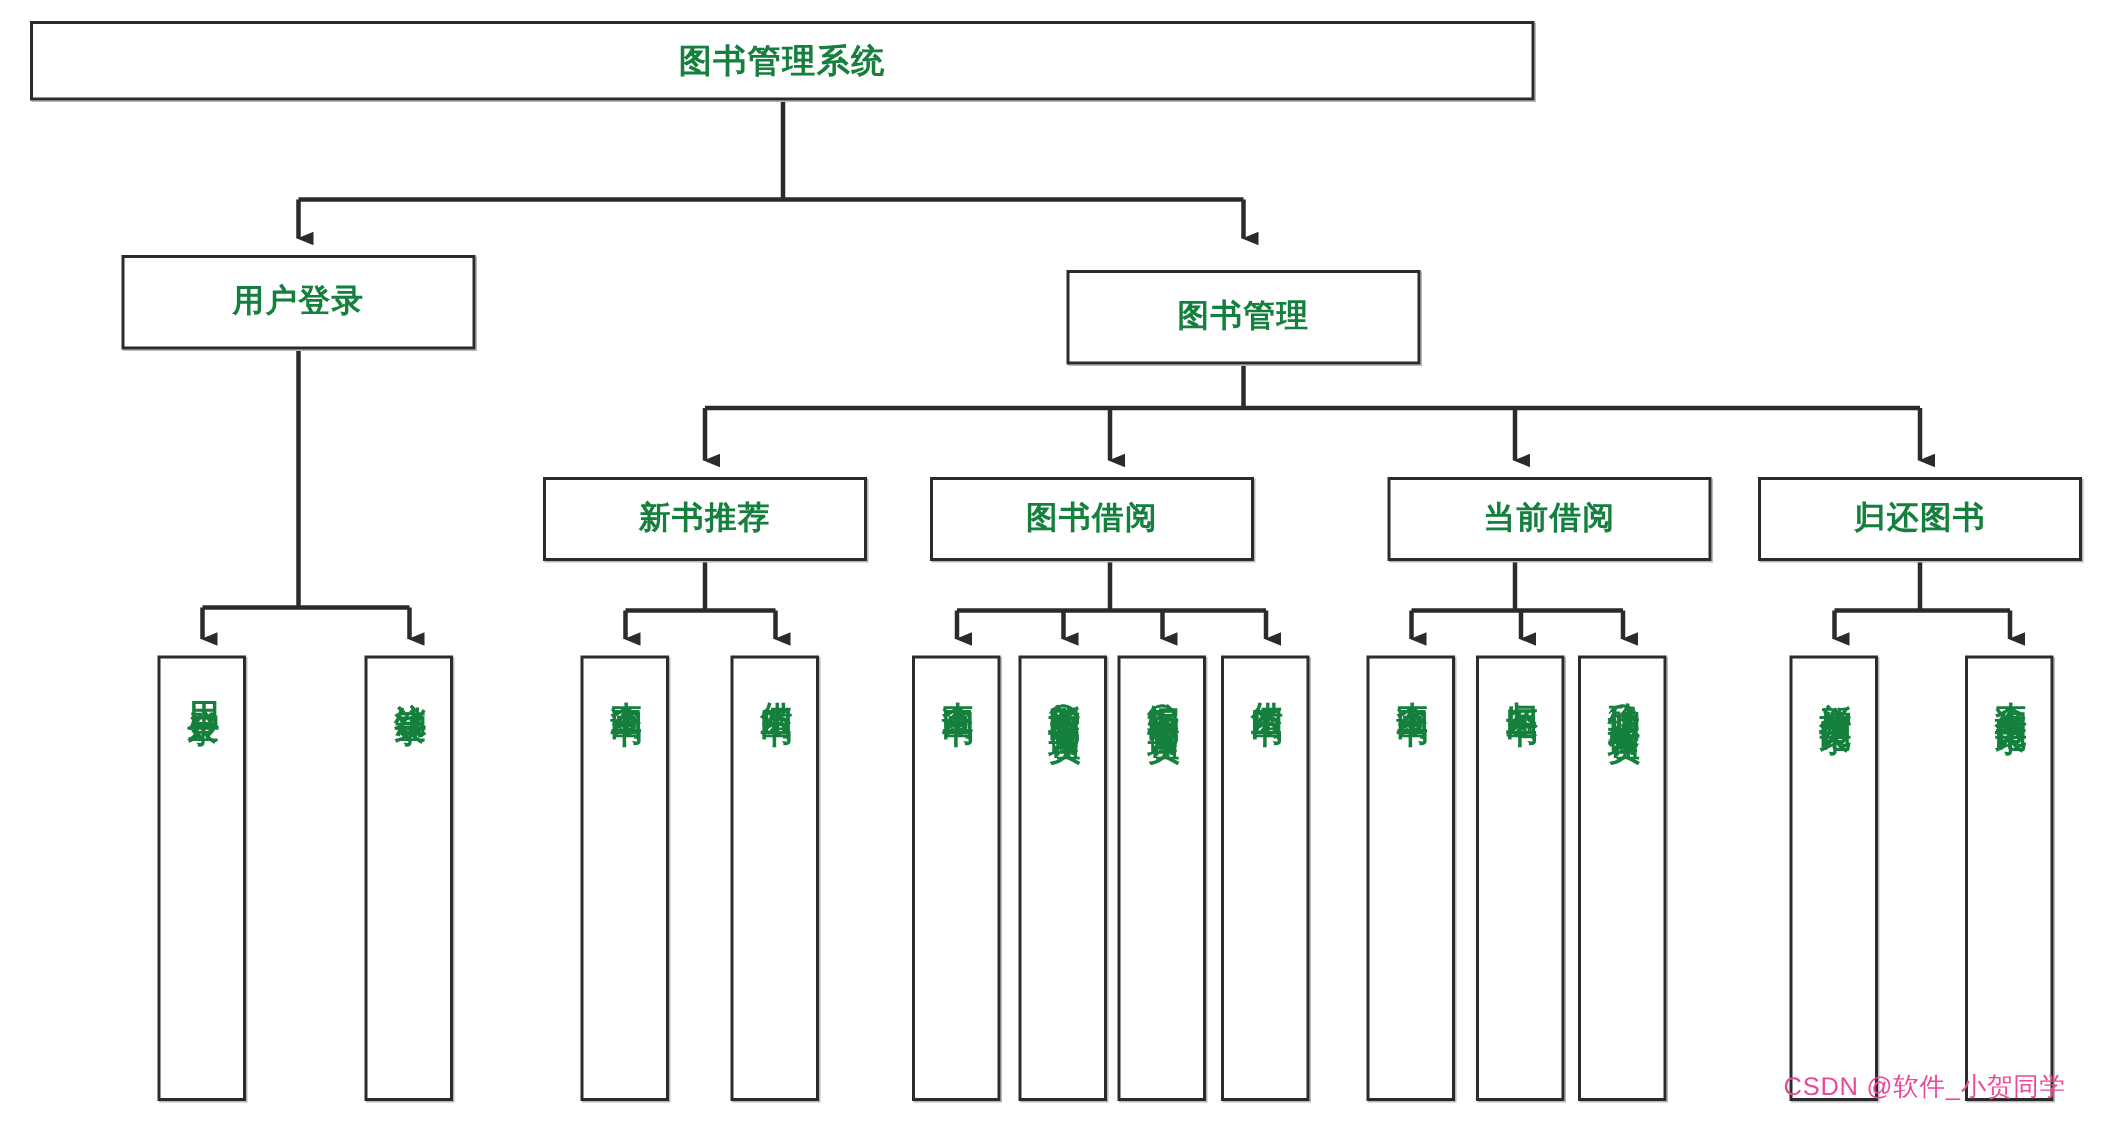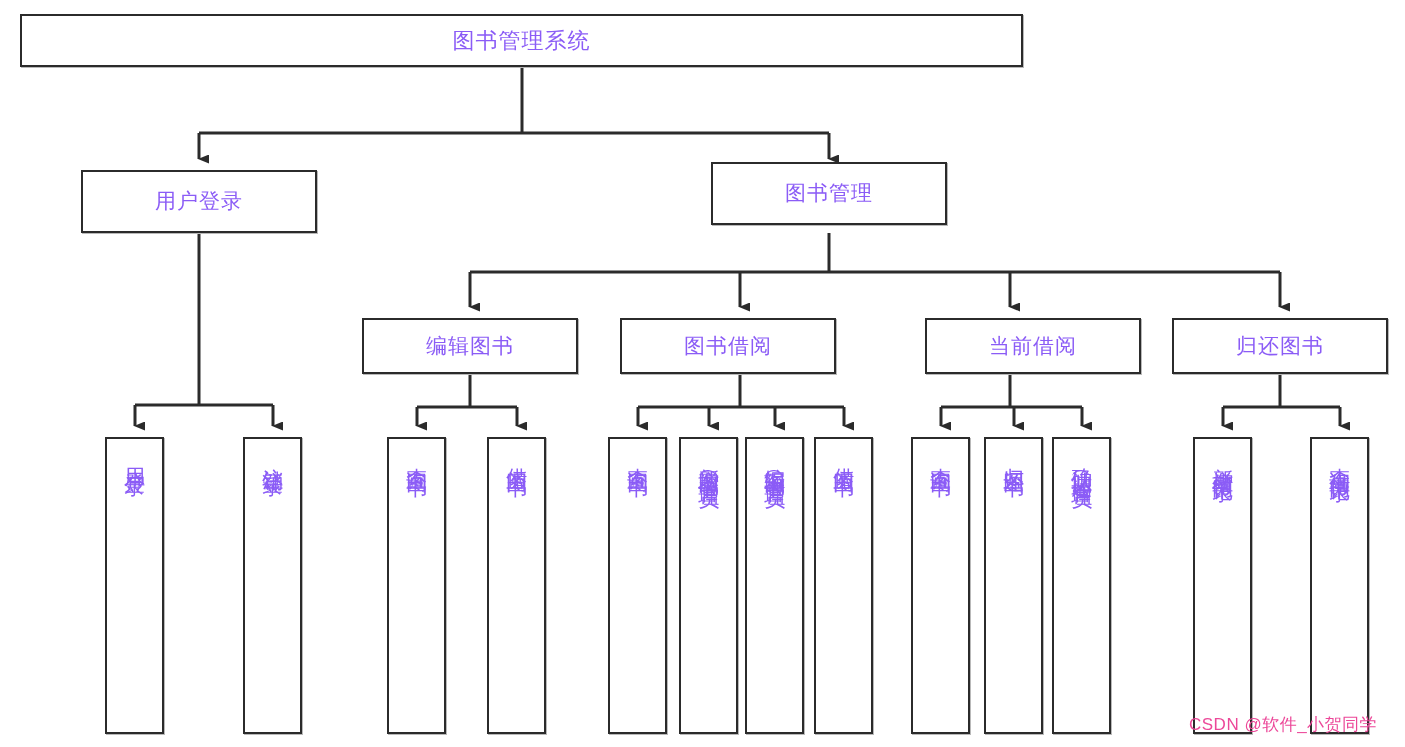--- a/index.html
+++ b/index.html
@@ -26,24 +26,25 @@
     position: absolute;
     box-sizing: border-box;
     background: #ffffff;
     border: 2px solid #2b2b2b;
     display: flex;
     align-items: center;
     justify-content: center;
     box-shadow: 1px 1px 0 #b9b9b9;
   }
   .node .node-label {
-    color: #8b5cf6;
+    color: #15803d;
     letter-spacing: 1px;
     line-height: 1.25;
     white-space: nowrap;
+    font-weight: bold;
   }
   .node.horiz .node-label {
     font-size: 21px;
   }
   .node.root .node-label {
     font-size: 22px;
   }
   .node.vert {
     align-items: flex-start;
     padding-top: 12px;
@@ -115,25 +116,25 @@
       </g>
   </svg>
 
   <div id="node-layer">
       <div class="node horiz root" style="left: 20px; top: 14px; width: 1003px; height: 53px;">
         <span class="node-label">图书管理系统</span>
       </div>
       <div class="node horiz" style="left: 81px; top: 170px; width: 236px; height: 63px;">
         <span class="node-label">用户登录</span>
       </div>
-      <div class="node horiz" style="left: 711px; top: 162px; width: 236px; height: 63px;">
+      <div class="node horiz" style="left: 711px; top: 180px; width: 236px; height: 63px;">
         <span class="node-label">图书管理</span>
       </div>
       <div class="node horiz" style="left: 362px; top: 318px; width: 216px; height: 56px;">
-        <span class="node-label">编辑图书</span>
+        <span class="node-label">新书推荐</span>
       </div>
       <div class="node horiz" style="left: 620px; top: 318px; width: 216px; height: 56px;">
         <span class="node-label">图书借阅</span>
       </div>
       <div class="node horiz" style="left: 925px; top: 318px; width: 216px; height: 56px;">
         <span class="node-label">当前借阅</span>
       </div>
       <div class="node horiz" style="left: 1172px; top: 318px; width: 216px; height: 56px;">
         <span class="node-label">归还图书</span>
       </div>

